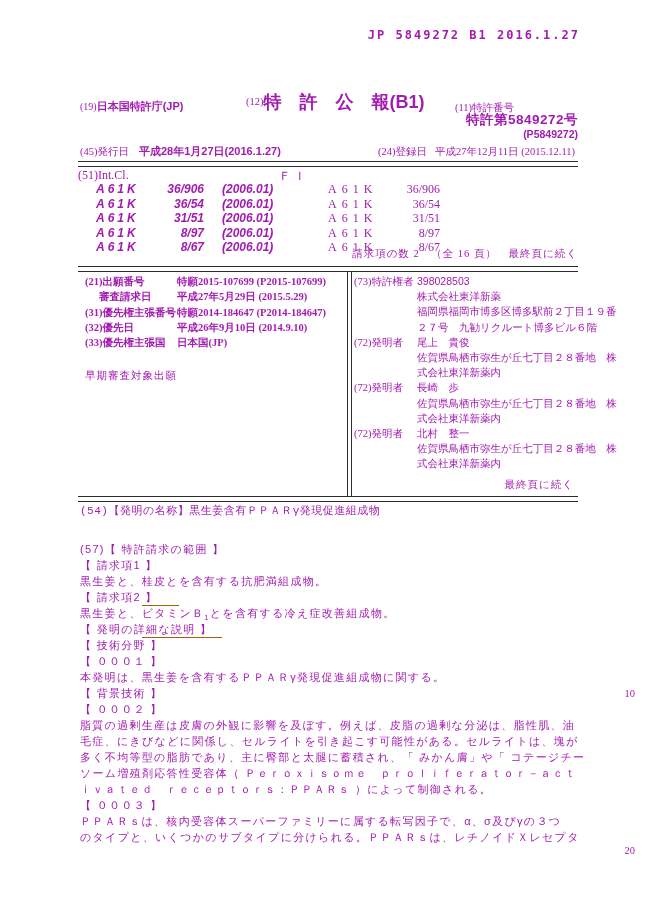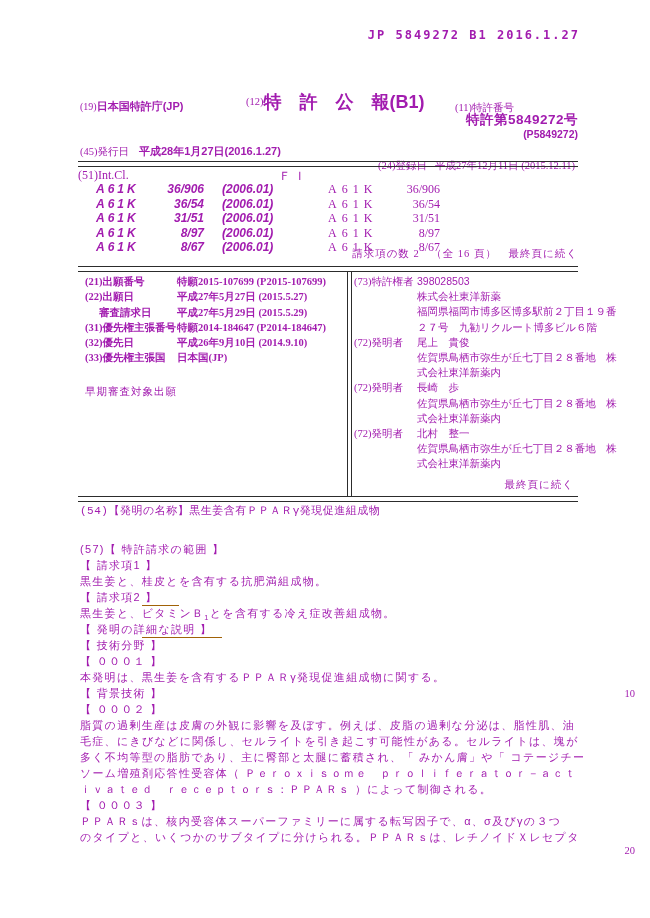--- a/index.html
+++ b/index.html
@@ -17,21 +17,21 @@
   .office .nm{font-weight:bold;font-family:"Liberation Sans",sans-serif;}
   .kind{top:90px;left:246px;}
   .kind .pfx{font-size:10.5px;vertical-align:3px;}
   .kind .ttl{font-size:18px;font-weight:bold;font-family:"Liberation Sans",sans-serif;}
   .no-label{top:101px;left:455px;font-size:10.5px;}
   .patent-no{top:111px;right:72px;font-size:13.5px;font-weight:bold;font-family:"Liberation Sans",sans-serif;letter-spacing:.5px;}
   .patent-paren{top:128px;right:72px;font-size:10.5px;font-weight:bold;font-family:"Liberation Sans",sans-serif;}
 
   .issue-row{top:144px;left:80px;font-size:10.5px;}
   .issue-row .val{font-weight:bold;font-family:"Liberation Sans",sans-serif;font-size:11px;margin-left:10px;}
-  .reg-row{top:159px;left:378px;font-size:10.5px;}
+  .reg-row{top:145px;left:378px;font-size:10.5px;}
   .reg-row .val{margin-left:8px;}
 
   
   .rule{left:78px;width:500px;height:4px;border-top:1px solid #2c2c2c;border-bottom:1px solid #2c2c2c;}
   .rule1{top:161px;}
   .rule2{top:266px;}
   .rule3{top:496px;left:78px;width:500px;}
 
   
   .cls{top:168px;left:78px;width:500px;font-size:12px;}
@@ -147,24 +147,20 @@
 
   <div class="abs rule rule2"></div>
 
   <div class="abs biblio">
     <div class="vdiv"></div>
 
     <div class="bl">
       <div class="bl-row">
         <span class="bl-label">(21)出願番号</span>
           <span class="bl-val">特願2015-107699 (P2015-107699)</span>
-      </div>
-      <div class="bl-row">
-        <span class="bl-label">(22)出願日</span>
-          <span class="bl-val">平成27年5月27日 (2015.5.27)</span>
       </div>
       <div class="bl-row">
         <span class="bl-label ind">審査請求日</span>
           <span class="bl-val">平成27年5月29日 (2015.5.29)</span>
       </div>
       <div class="bl-row">
         <span class="bl-label">(31)優先権主張番号</span>
           <span class="bl-val">特願2014-184647 (P2014-184647)</span>
       </div>
       <div class="bl-row">

